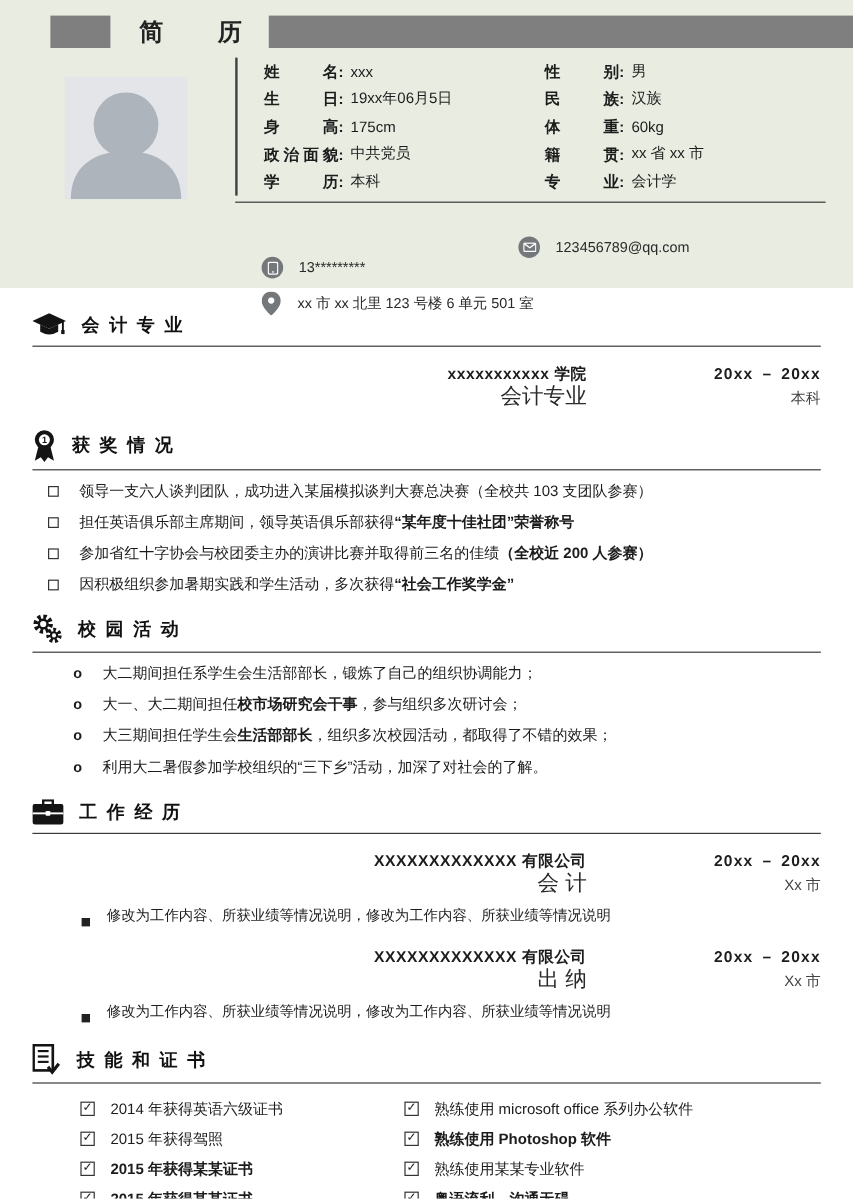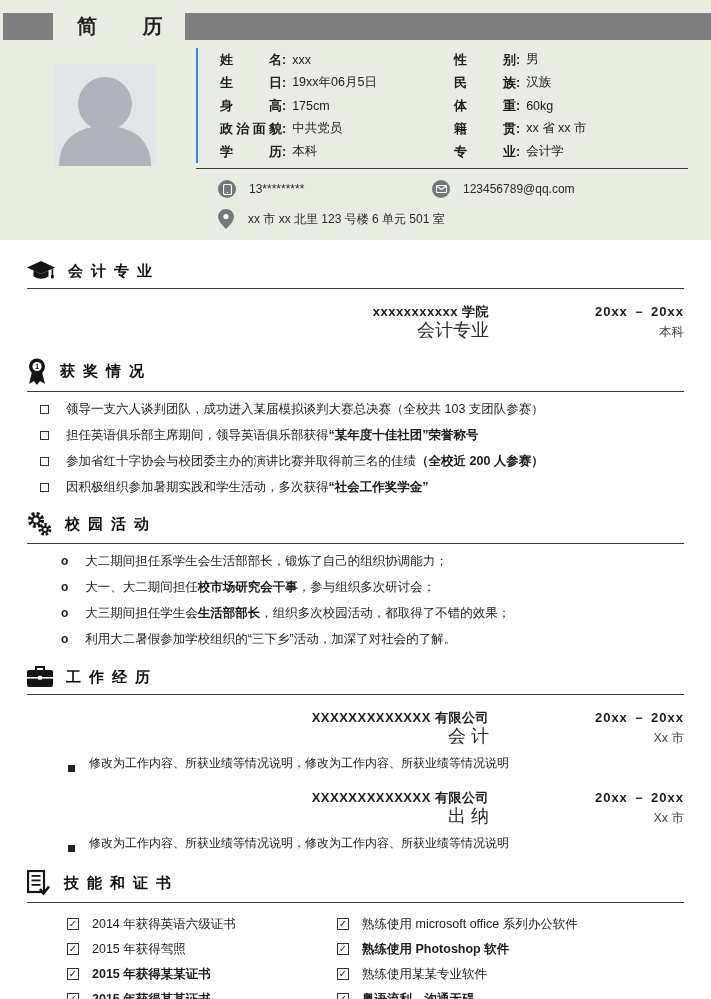--- a/index.html
+++ b/index.html
@@ -3,43 +3,43 @@
 <meta charset="utf-8">
 <style>
   html,body { margin:0; padding:0; background:#ffffff; }
   .page {
     width:711px; height:999px; background:#ffffff; overflow:hidden;
     font-family:"Liberation Sans","DejaVu Sans",sans-serif; color:#1c1c1c;
     position:relative; box-sizing:border-box;
   }
   
   .top { background:#e8ece1; height:240px; box-sizing:border-box; }
-  .header-row { display:flex; align-items:center; padding-top:13px; height:27px; }
+  .header-row { display:flex; align-items:center; padding-top:13px; height:27px;padding-left:39px; }
   .header-block { width:50px; height:27px; background:#7f7f7f; margin-left:3px; flex:none; }
   .header-title { font-size:20px; font-weight:bold; letter-spacing:20px; color:#222;
     margin:0 0 0 24px; white-space:nowrap; }
   .header-bar { flex:1; height:27px; background:#7f7f7f; margin-left:2px; }
 
   .top-content { display:flex; padding:8px 0 0 54px; }
   .photo { width:102px; height:102px; background:#e3e5e8; margin-top:16px; flex:none;
     display:flex; align-items:flex-end; justify-content:center; overflow:hidden; }
 
   .info-area { margin-left:40px; width:492px; }
-  .info-grid { display:grid; grid-template-columns:1fr 1fr; border-left:2px solid #3b82f6;
+  .info-grid { display:grid; grid-template-columns:1fr 1fr; border-left:2px solid #404040;
     padding-left:22px; row-gap:0; }
   .info-cell { height:23px; display:flex; align-items:center; font-size:12.5px; white-space:nowrap; }
   .info-label { display:inline-block; width:62px; font-weight:bold; font-size:13px;
     text-align:justify; text-align-last:justify; }
   .info-colon { font-weight:bold; margin:0 6px 0 0; }
   .info-hr { border-top:1.5px solid #3a3a3a; margin-top:5px; }
 
   .contact { padding-left:22px; margin-top:11px; }
   .contact-row { display:flex; align-items:center; margin-bottom:11px; }
   .c-item { display:flex; align-items:center; }
-  .c-item.first { width:214px; }
+  .c-item.first { width:214px;margin-top:34px; }
   .c-icon { width:18px; height:18px; border-radius:50%; background:#75787a; flex:none;
     display:flex; align-items:center; justify-content:center; margin-right:13px; }
   .c-pin { width:16px; height:20px; margin-right:14px; flex:none; display:flex; }
   .c-text { font-size:12px; color:#2a2a2a; }
 
   
   .body { padding:0 27px; }
   .sec-head { display:flex; align-items:center; gap:13px; border-bottom:1.6px solid #3a3a3a;
     padding-bottom:6px; }
   .sec-icon { flex:none; display:flex; }

